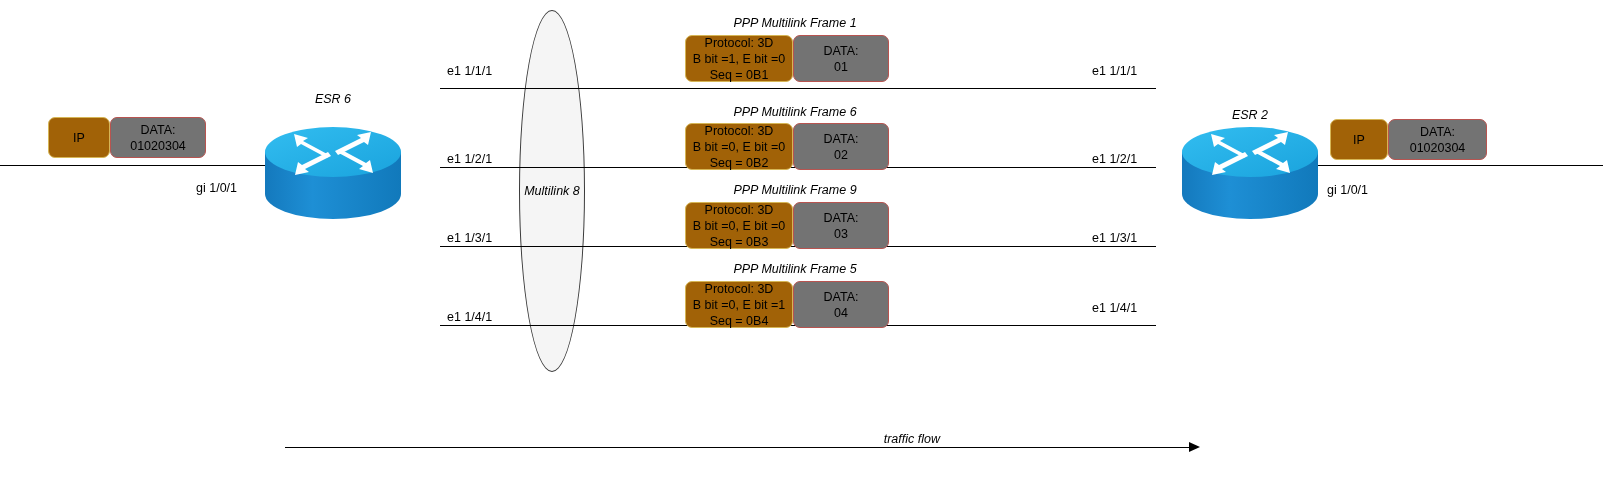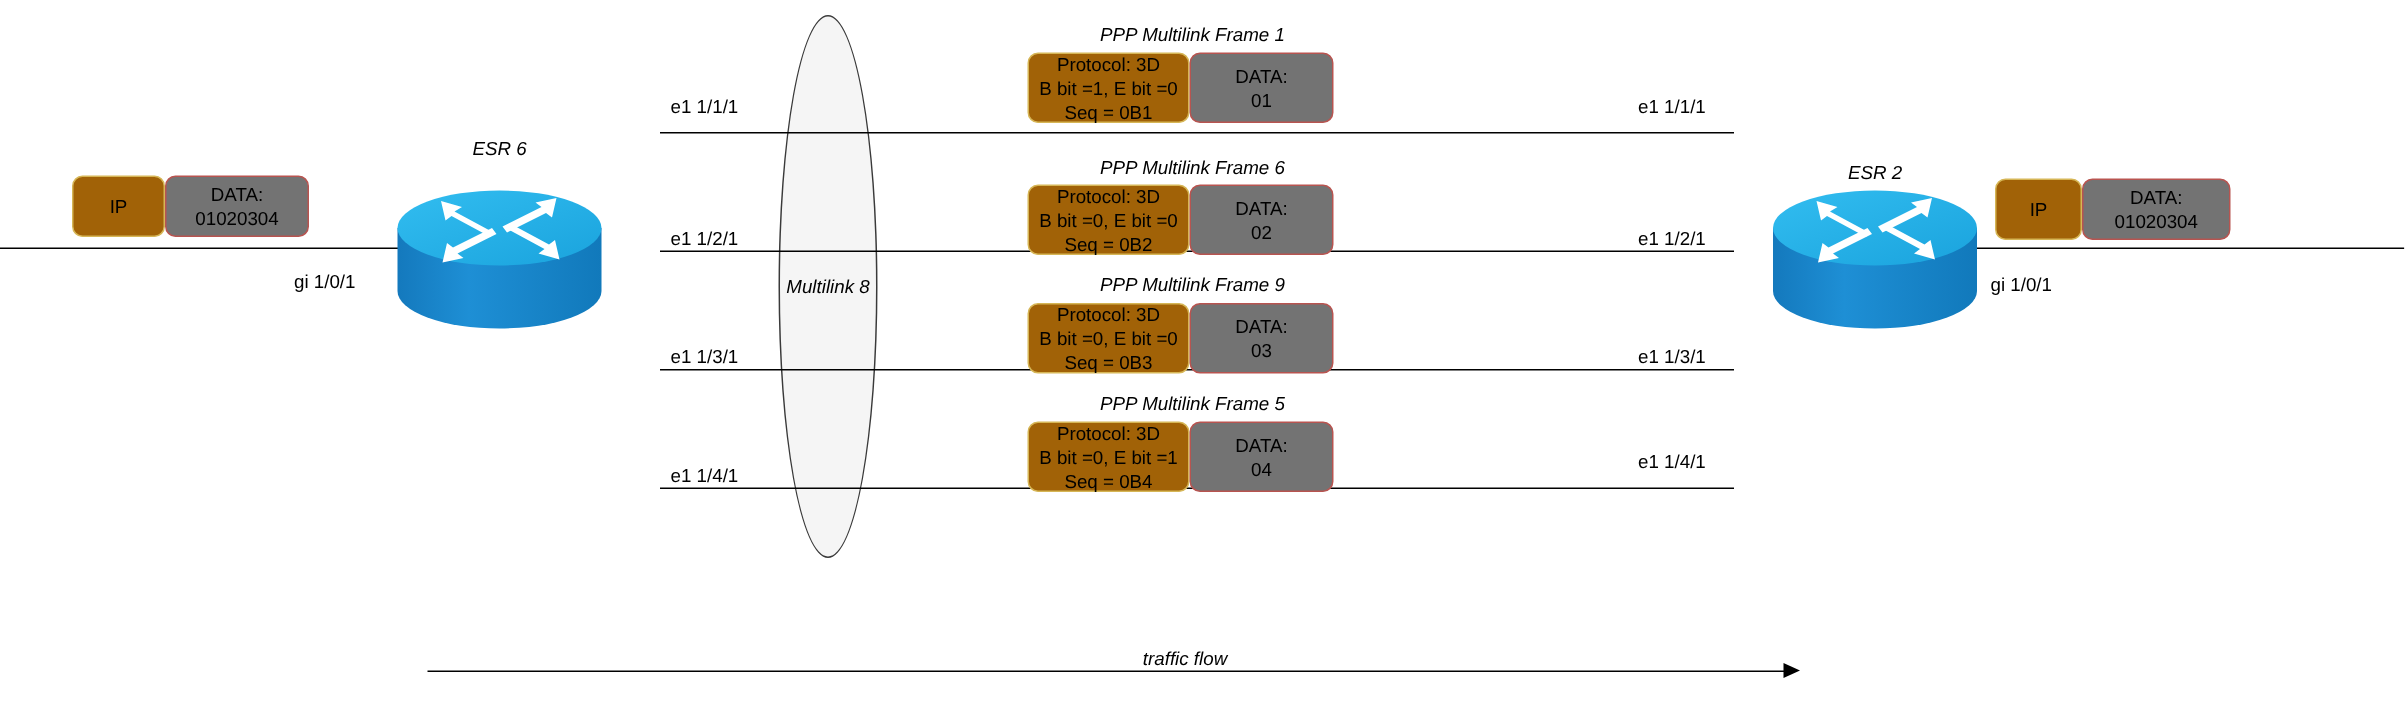--- a/index.html
+++ b/index.html
@@ -192,17 +192,17 @@
   </div>
 
   <div class="hline" style="left:1318px; top:165px; width:285px;"></div>
 
   <div class="pkt pkt-ip" style="left:1330px; top:119px; width:58px; height:41px;">IP</div>
   <div class="pkt pkt-data" style="left:1388px; top:119px; width:99px; height:41px;">DATA:
 01020304</div>
 
   <div class="lbl" style="left:1327px; top:183px;">gi 1/0/1</div>
 
-  <div class="lbl lbl-center" style="left:640px; top:432px; width:300px;">traffic flow</div>
+  <div class="lbl lbl-center" style="left:640px; top:432px; width:300px;text-align:right;">traffic flow</div>
   <div class="flow-line" style="left:285px; top:447px; width:905px;"></div>
   <div class="flow-head" style="left:1189px; top:442px;"></div>
 
 </div>
 
 </body></html>

